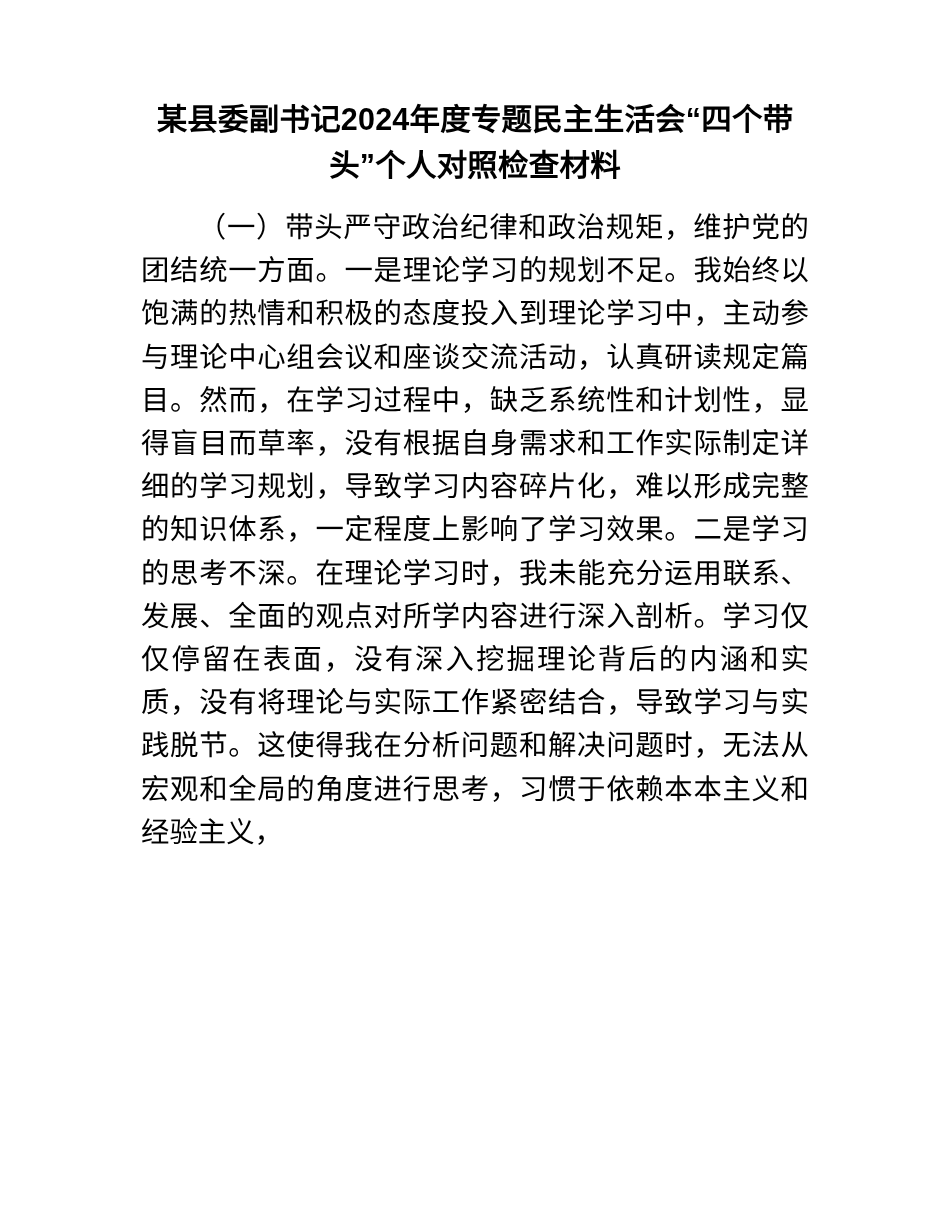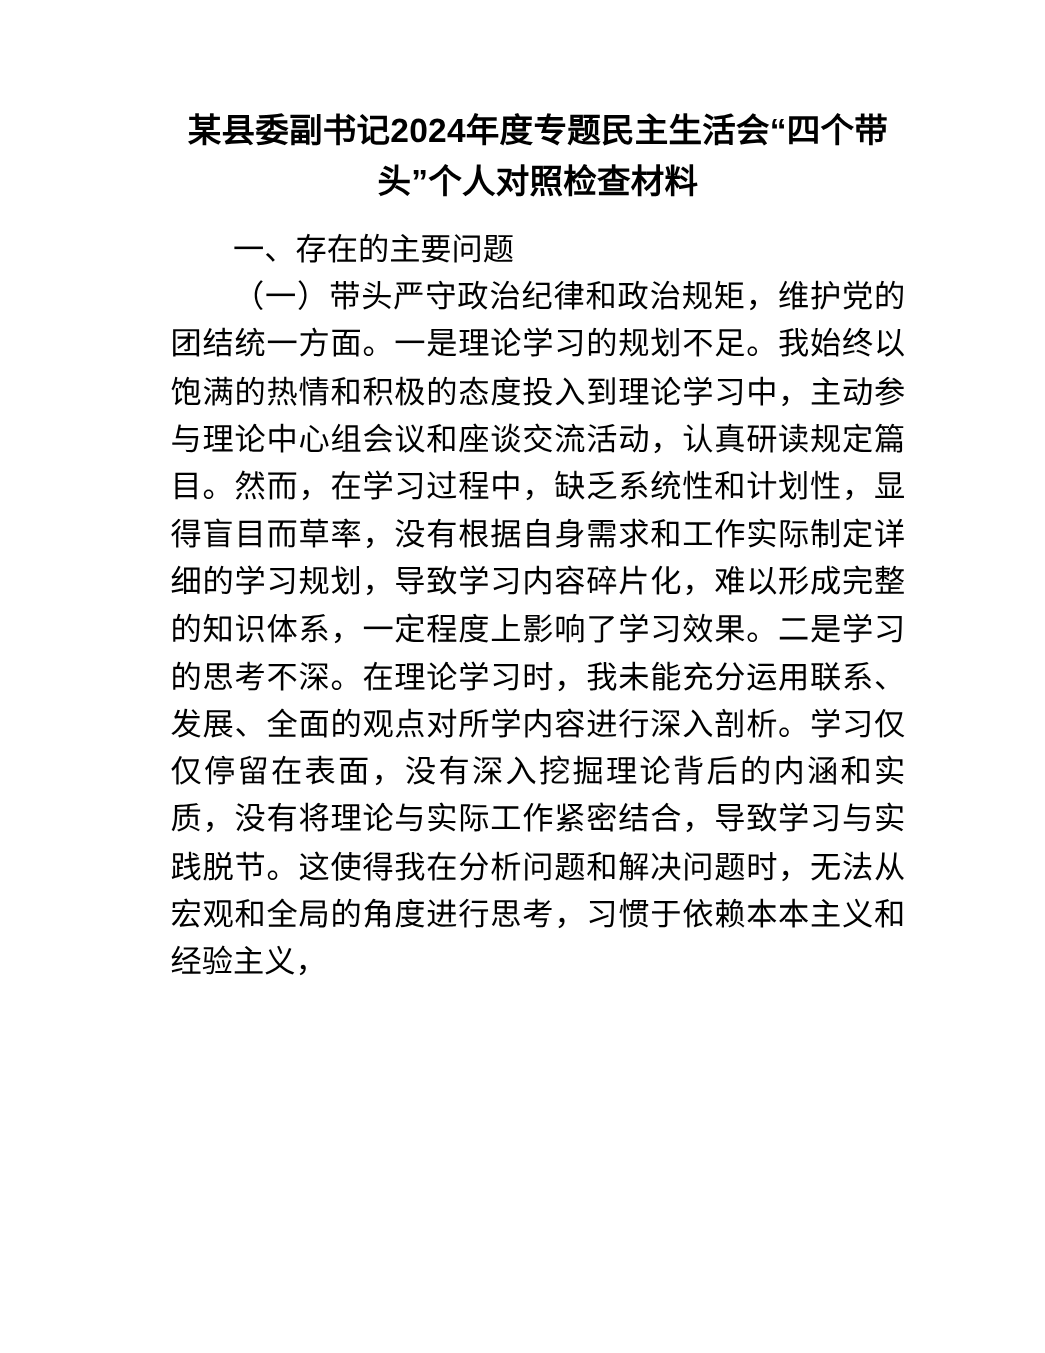--- a/index.html
+++ b/index.html
@@ -20,21 +20,21 @@
   .page {
     position: relative;
     width: 950px;
     height: 1230px;
     background: #ffffff;
     box-sizing: border-box;
   }
 
   .page-body {
     position: absolute;
-    left: 155px;
+    left: 141px;
     top: 96px;
     width: 668px;
   }
 
   
   .doc-title {
     font-size: 30.5px;
     font-weight: bold;
     line-height: 46px;
     text-align: center;
@@ -73,18 +73,17 @@
 </style>
 </head>
 <body style="color: rgb(0, 0, 0);">
 
 <div class="page" style="background: rgb(255, 255, 255);">
   <div class="page-body">
 
     <h1 class="doc-title">某县委副书记2024年度专题民主生活会“四个带头”个人对照检查材料</h1>
 
 
-    <p class="section-heading block">一、存在的主要问题</p>
 
     <p class="para indent block">（一）带头严守政治纪律和政治规矩，维护党的团结统一方面。一是理论学习的规划不足。我始终以饱满的热情和积极的态度投入到理论学习中，主动参与理论中心组会议和座谈交流活动，认真研读规定篇目。然而，在学习过程中，缺乏系统性和计划性，显得盲目而草率，没有根据自身需求和工作实际制定详细的学习规划，导致学习内容碎片化，难以形成完整的知识体系，一定程度上影响了学习效果。二是学习的思考不深。在理论学习时，我未能充分运用联系、发展、全面的观点对所学内容进行深入剖析。学习仅仅停留在表面，没有深入挖掘理论背后的内涵和实质，没有将理论与实际工作紧密结合，导致学习与实践脱节。这使得我在分析问题和解决问题时，无法从宏观和全局的角度进行思考，习惯于依赖本本主义和经验主义，</p>
 
   </div>
 </div>
 
 </body></html>

